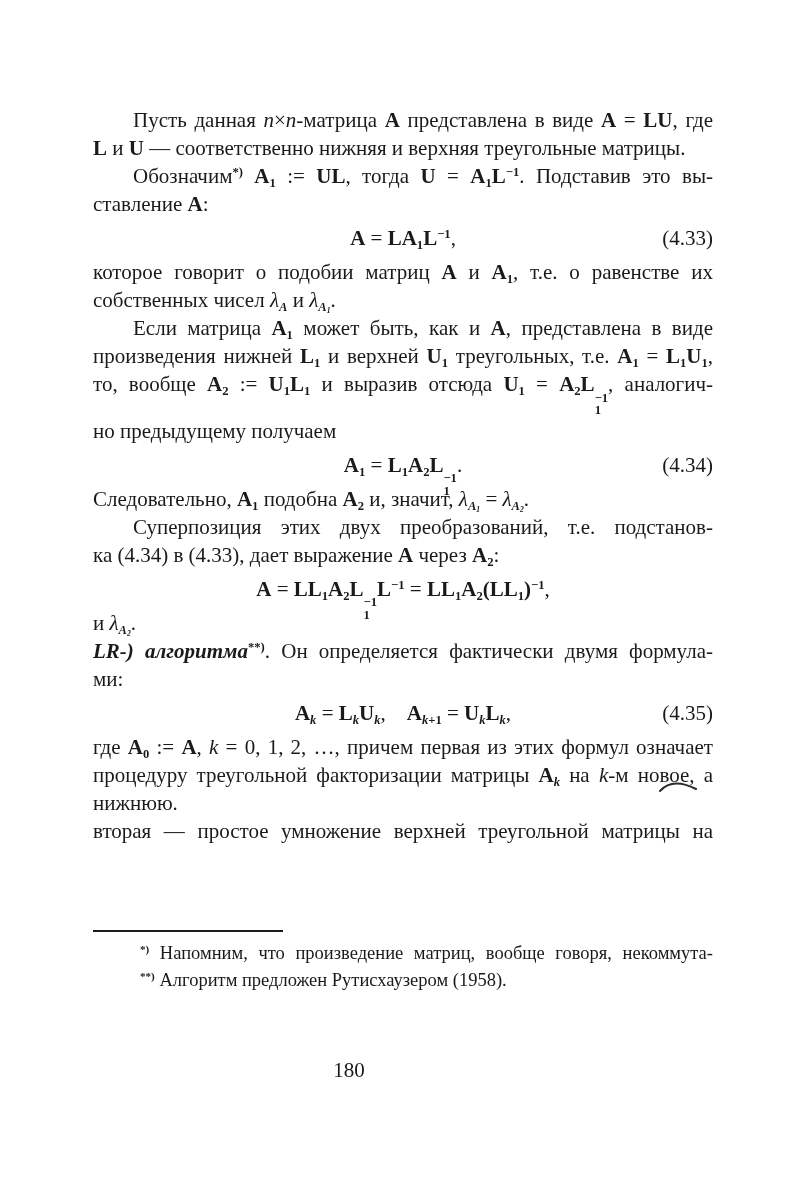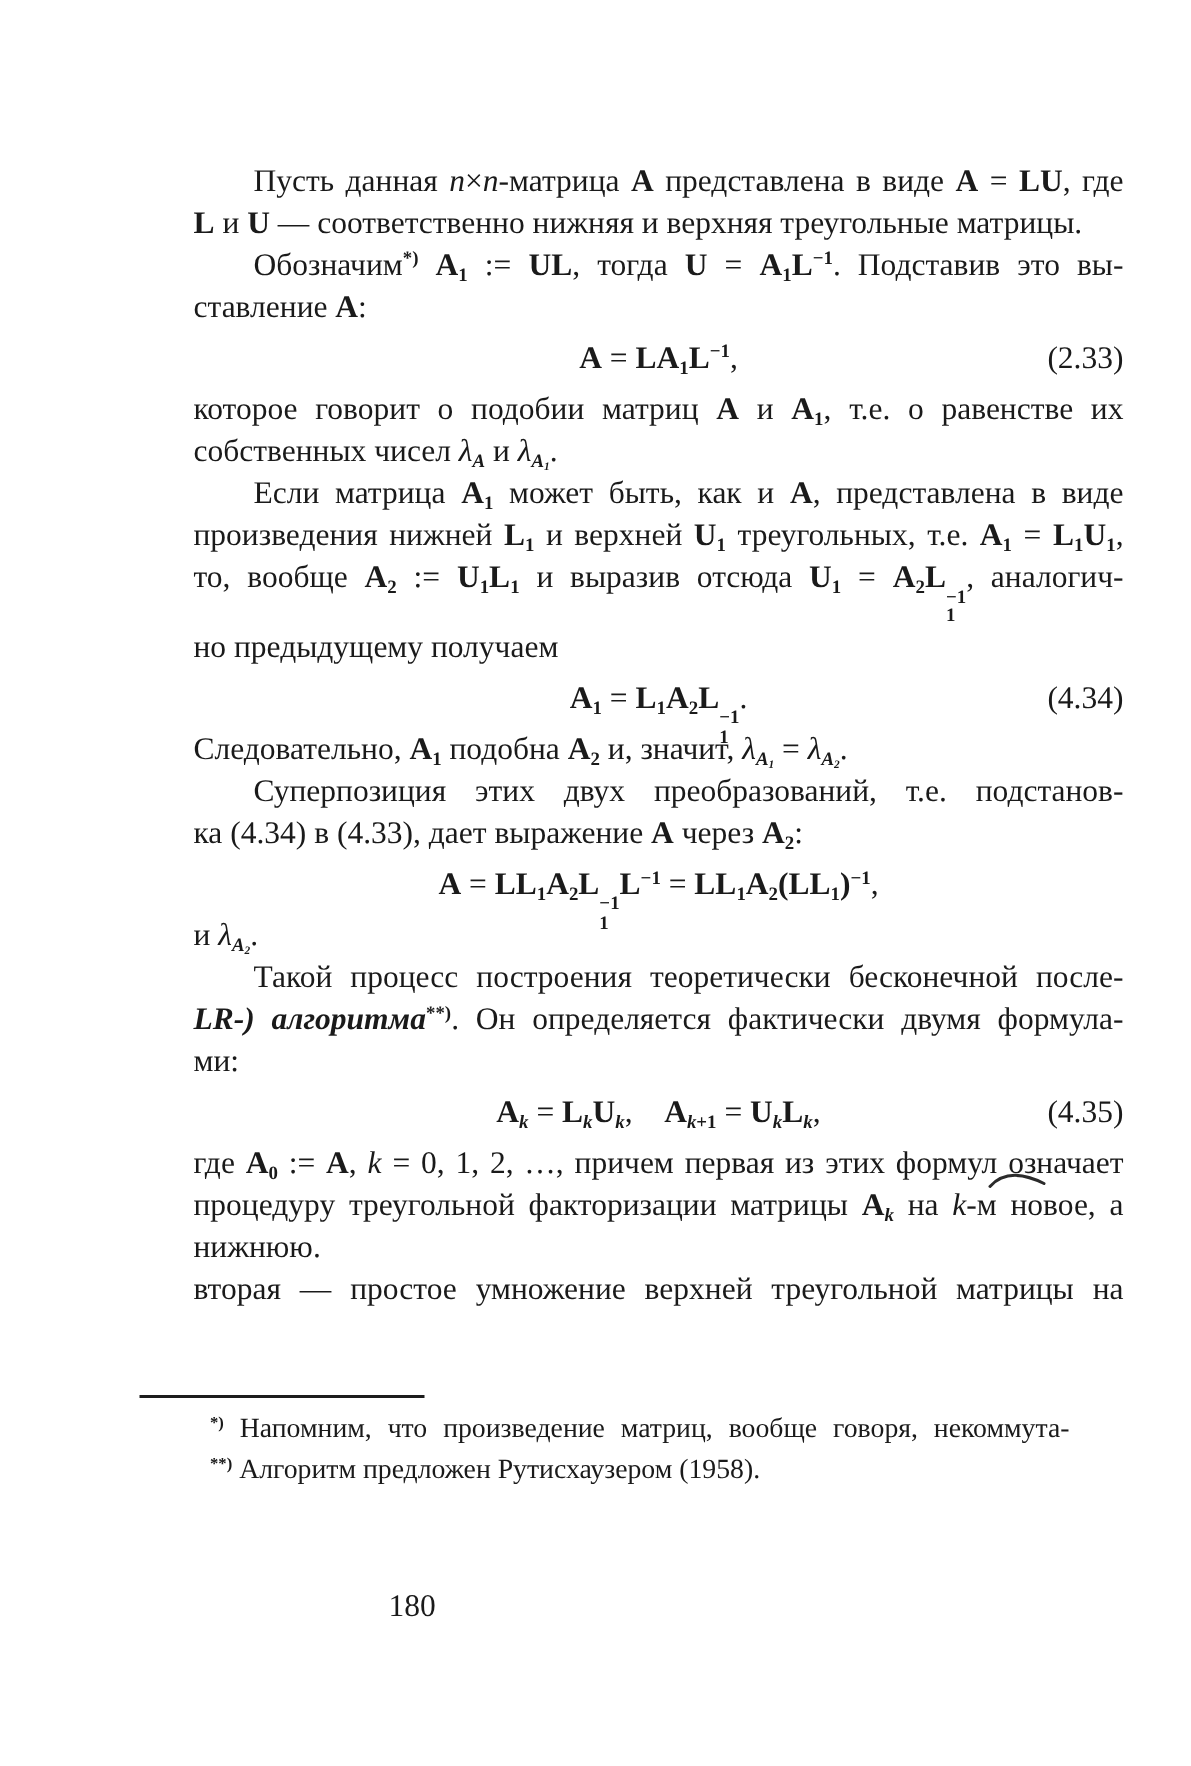--- a/index.html
+++ b/index.html
@@ -12,21 +12,20 @@
     font-family: "Liberation Serif", "DejaVu Serif", serif;
     overflow: hidden;
   }
   .text-col {
     position: absolute;
     left: 93px;
     top: 106px;
     width: 620px;
     font-size: 21px;
     line-height: 28px;
-    margin-left: 36px;
   }
   .para { margin: 0; }
   .line { text-align: justify; text-align-last: justify; }
   .line.last { text-align-last: left; }
   .line.indent { text-indent: 40px; }
 
   .equation {
     position: relative;
     text-align: center;
     height: 34px;
@@ -53,38 +52,39 @@
     line-height: 27px;
   }
   .fn-rule { width: 190px; height: 2px; background: #1c1c1c; margin: 4px 0 8px 0; }
   .footnotes .line.indent { text-indent: 47px; }
 
   .page-number {
     position: absolute;
     top: 1058px;
     left: 259px;
     width: 180px;
+    text-align: center;
     font-size: 21px;
   }
   .swoosh { position: absolute; left: 658px; top: 779px; }
 </style>
 </head>
 <body>
 
 <div class="page">
   <main class="text-col" id="text-col">
       <div class="para">
         <div class="line indent"><span>Пусть данная </span><span class="i">n</span><span>×</span><span class="i">n</span><span>-матрица </span><span class="b">A</span><span> представлена в виде </span><span class="b">A</span><span> = </span><span class="b">LU</span><span>, где</span></div>
         <div class="line last"><span class="b">L</span><span> и </span><span class="b">U</span><span> — соответственно нижняя и верхняя треугольные матрицы.</span></div>
       </div>
       <div class="para">
         <div class="line indent"><span>Обозначим</span><span class="b"><span class="sup">*)</span></span><span> </span><span class="b">A<span class="sub">1</span></span><span> := </span><span class="b">UL</span><span>, тогда </span><span class="b">U</span><span> = </span><span class="b">A<span class="sub">1</span></span><span class="b">L<span class="sup">−1</span></span><span>. Подставив это вы-</span></div>
         <div class="line last"><span>ставление </span><span class="b">A</span><span>:</span></div>
       </div>
-      <div class="equation"><span><span class="b">A</span><span> = </span><span class="b">LA<span class="sub">1</span></span><span class="b">L<span class="sup">−1</span></span><span>,</span></span><span class="eq-num">(2.33)</span></div>
+      <div class="equation"><span><span class="b">A</span><span> = </span><span class="b">LA<span class="sub">1</span></span><span class="b">L<span class="sup">−1</span></span><span>,</span></span><span class="eq-num">(4.33)</span></div>
       <div class="para">
         <div class="line"><span>которое говорит о подобии матриц </span><span class="b">A</span><span> и </span><span class="b">A<span class="sub">1</span></span><span>, т.е. о равенстве их</span></div>
         <div class="line last"><span>собственных чисел </span><span class="i">λ<span class="sub"><span class="b">A</span></span></span><span> и </span><span class="i">λ<span class="sub"><span class="b">A<span class="sub">1</span></span></span></span><span>.</span></div>
       </div>
       <div class="para">
         <div class="line indent"><span>Если матрица </span><span class="b">A<span class="sub">1</span></span><span> может быть, как и </span><span class="b">A</span><span>, представлена в виде</span></div>
         <div class="line"><span>произведения нижней </span><span class="b">L<span class="sub">1</span></span><span> и верхней </span><span class="b">U<span class="sub">1</span></span><span> треугольных, т.е. </span><span class="b">A<span class="sub">1</span></span><span> = </span><span class="b">L<span class="sub">1</span></span><span class="b">U<span class="sub">1</span></span><span>,</span></div>
         <div class="line"><span>то, вообще </span><span class="b">A<span class="sub">2</span></span><span> := </span><span class="b">U<span class="sub">1</span></span><span class="b">L<span class="sub">1</span></span><span> и выразив отсюда </span><span class="b">U<span class="sub">1</span></span><span> = </span><span class="b">A<span class="sub">2</span></span><span class="b">L<span class="ss">
               <span class="ss-sup">−1</span>
               <span class="ss-sub">1</span>
@@ -103,21 +103,20 @@
         <div class="line last"><span>ка (4.34) в (4.33), дает выражение </span><span class="b">A</span><span> через </span><span class="b">A<span class="sub">2</span></span><span>:</span></div>
       </div>
       <div class="equation"><span><span class="b">A</span><span> = </span><span class="b">LL<span class="sub">1</span></span><span class="b">A<span class="sub">2</span></span><span class="b">L<span class="ss">
               <span class="ss-sup">−1</span>
               <span class="ss-sub">1</span>
             </span></span><span class="b">L<span class="sup">−1</span></span><span> = </span><span class="b">LL<span class="sub">1</span></span><span class="b">A<span class="sub">2</span></span><span class="b">(LL<span class="sub">1</span></span><span class="b">)<span class="sup">−1</span></span><span>,</span></span></div>
       <div class="para">
         <div class="line last"><span>и </span><span class="i">λ<span class="sub"><span class="b">A<span class="sub">2</span></span></span></span><span>.</span></div>
       </div>
       <div class="para">
-        <div class="line indent"><span>Такой процесс построения теоретически бесконечной после-</span></div>
         <div class="line"><span class="b i">LR-)</span><span> </span><span class="b i">алгоритма</span><span class="b"><span class="sup">**)</span></span><span>. Он определяется фактически двумя формула-</span></div>
         <div class="line last"><span>ми:</span></div>
       </div>
       <div class="equation"><span><span class="b">A<span class="sub"><span class="i">k</span></span></span><span> = </span><span class="b">L<span class="sub"><span class="i">k</span></span></span><span class="b">U<span class="sub"><span class="i">k</span></span></span><span>,&nbsp;&nbsp;&nbsp;&nbsp;</span><span class="b">A<span class="sub"><span class="i">k</span><span>+1</span></span></span><span> = </span><span class="b">U<span class="sub"><span class="i">k</span></span></span><span class="b">L<span class="sub"><span class="i">k</span></span></span><span>,</span></span><span class="eq-num">(4.35)</span></div>
       <div class="para">
         <div class="line"><span>где </span><span class="b">A<span class="sub">0</span></span><span> := </span><span class="b">A</span><span>, </span><span class="i">k</span><span> = 0, 1, 2, …, причем первая из этих формул означает</span></div>
         <div class="line"><span>процедуру треугольной факторизации матрицы </span><span class="b">A<span class="sub"><span class="i">k</span></span></span><span> на </span><span class="i">k</span><span>-м новое, а</span></div>
         <div class="line last"><span>нижнюю.</span></div>
         <div class="line"><span>вторая — простое умножение верхней треугольной матрицы на</span></div>
       </div>

